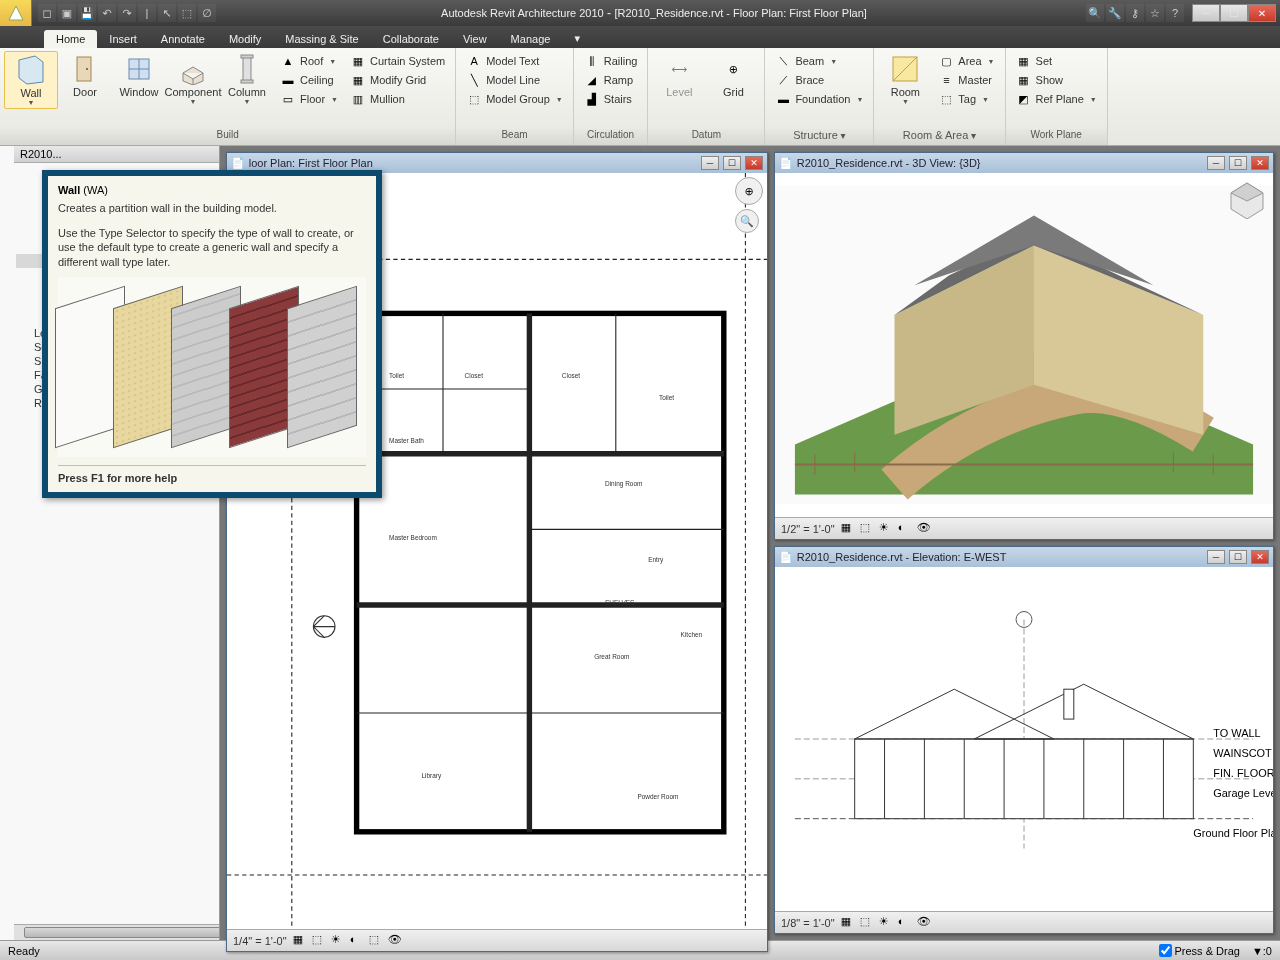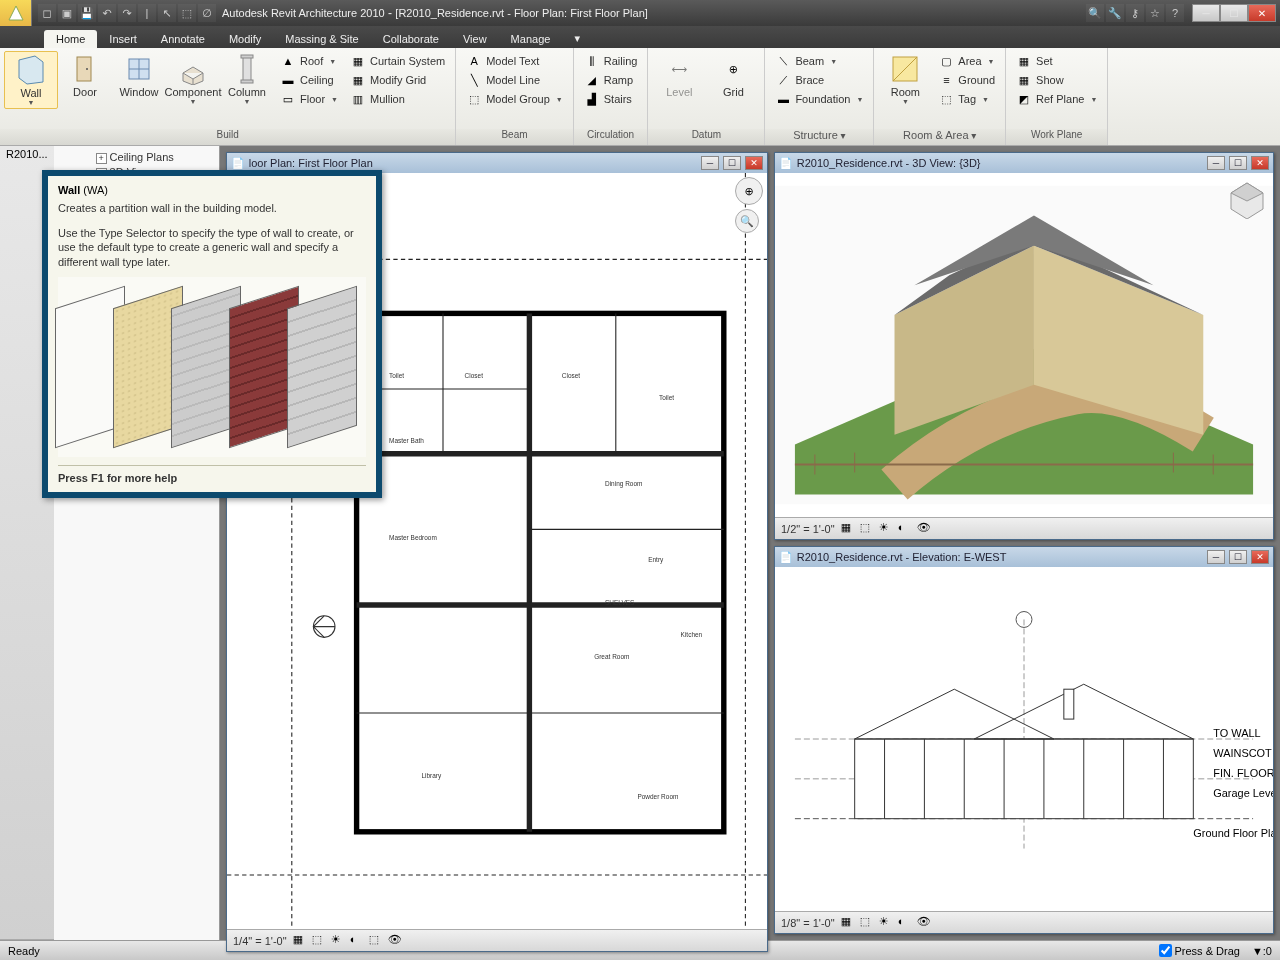--- a/index.html
+++ b/index.html
@@ -1,21 +1,21 @@
 <!DOCTYPE html>
 <html><head>
 <meta charset="utf-8">
 <style>
 * { margin: 0; padding: 0; box-sizing: border-box; font-family: "Segoe UI", Tahoma, sans-serif; font-size: 11px; }
 body { width: 1280px; height: 960px; background: #d6d6d6; overflow: hidden; position: relative; }
 .titlebar { height: 26px; background: linear-gradient(#5a5a5a,#3a3a3a); display: flex; align-items: center; color: #e8e8e8; }
 .app-icon { width: 32px; height: 26px; background: linear-gradient(#f7d959,#e8b847); border-right: 1px solid #777; display: flex; align-items: center; justify-content: center; }
 .qat { display: flex; gap: 2px; padding: 0 6px; }
 .qat-btn { width: 18px; height: 18px; background: rgba(255,255,255,0.05); border: 1px solid transparent; display:flex;align-items:center;justify-content:center;color:#ccc;}
-.title-text { flex: 1; color: #eee; font-size: 12px; }
+.title-text { flex: 1; text-align: center; color: #eee; font-size: 12px; }
 .titlebar-right { display: flex; gap: 2px; padding-right: 4px; align-items:center;}
 .win-controls { display: flex; margin-left: 6px; }
 .win-btn { width: 28px; height: 18px; background: linear-gradient(#e8e8e8,#c8c8c8); border: 1px solid #888; display:flex;align-items:center;justify-content:center; font-size:10px;}
 .win-btn.close { background: linear-gradient(#e86a5a,#c73a2a); color:#fff; }
 .ribbon-tabs { height: 22px; background: linear-gradient(#4a4a4a,#3a3a3a); display: flex; align-items: flex-end; padding-left: 44px; }
 .ribbon-tab { padding: 3px 12px 3px; color: #eee; cursor: pointer; border-top-left-radius:3px;border-top-right-radius:3px;}
 .ribbon-tab.active { background: #f5f5f0; color: #222; margin-top: 39px; }
 .ribbon { height: 98px; background: linear-gradient(#f8f8f5,#e8e8e2); border-bottom: 1px solid #aaa; display: flex; }
 .ribbon-group { border-right: 1px solid #ccc; display: flex; flex-direction: column; }
 .ribbon-group-body { flex: 1; display: flex; align-items: flex-start; padding: 3px 4px; }
@@ -25,21 +25,21 @@
 .big-btn .bicon { width: 32px; height: 32px; display:flex;align-items:center;justify-content:center;}
 .big-btn .blabel { font-size: 11px; color: #333; margin-top: 1px; text-align:center;}
 .big-btn .bdrop { font-size: 7px; color:#555; }
 .small-col { display: flex; flex-direction: column; gap: 1px; padding: 1px 2px; }
 .small-btn { display: flex; align-items: center; gap: 4px; padding: 1px 4px; cursor: pointer; white-space:nowrap;}
 .small-btn .sicon { width: 16px; height: 16px; display:inline-flex;align-items:center;justify-content:center;}
 .small-btn .slabel { color: #333; }
 .small-btn .sdrop { font-size: 7px; color: #555; margin-left: 2px;}
 
 .work-area { display: flex; height: calc(100% - 26px - 22px - 98px - 20px); }
-.browser { width: 220px; background: #f8f8f8; border-right: 1px solid #999; overflow: hidden; display:flex;flex-direction:row;}
+.browser { width: 220px; background: #f8f8f8; border-right: 1px solid #999; overflow: hidden; display:flex;flex-direction:column;padding-left:14px;}
 .browser-tab { background: linear-gradient(#e8e8e8,#d0d0d0); padding: 2px 6px; border-bottom:1px solid #aaa;}
 .browser-tree { flex:1; overflow:auto; padding: 4px 2px; font-size:11px; color:#333;}
 .tree-item { padding: 1px 2px 1px 18px; white-space:nowrap; }
 .tree-item.l2 { padding-left: 40px; }
 .tree-item.l3 { padding-left: 62px; }
 .tree-item.sel { background: #d8d8d8; }
 .tree-exp { display:inline-block;width:11px;height:11px;border:1px solid #888;text-align:center;line-height:9px;font-size:9px;margin-right:3px;background:#fff;}
 
 .mdi { flex: 1; background: #777; position: relative; padding: 6px; display:flex; gap:6px;}
 .mdi-left { flex: 1; display:flex;flex-direction:column;}
@@ -302,21 +302,21 @@
           <div class="bdrop">▼</div>
         </div>
       <div class="small-col">
         <div class="small-btn">
             <span class="sicon">▢</span>
             <span class="slabel">Area</span>
             <span class="sdrop">▼</span>
           </div>
         <div class="small-btn">
             <span class="sicon">≡</span>
-            <span class="slabel">Ground</span>
+            <span class="slabel">Master</span>
           </div>
         <div class="small-btn">
             <span class="sicon">⬚</span>
             <span class="slabel">Tag</span>
             <span class="sdrop">▼</span>
           </div>
       </div>
     </div>
     <div class="ribbon-group-title"><span>Room &amp; Area</span> ▾</div>
   </div>

